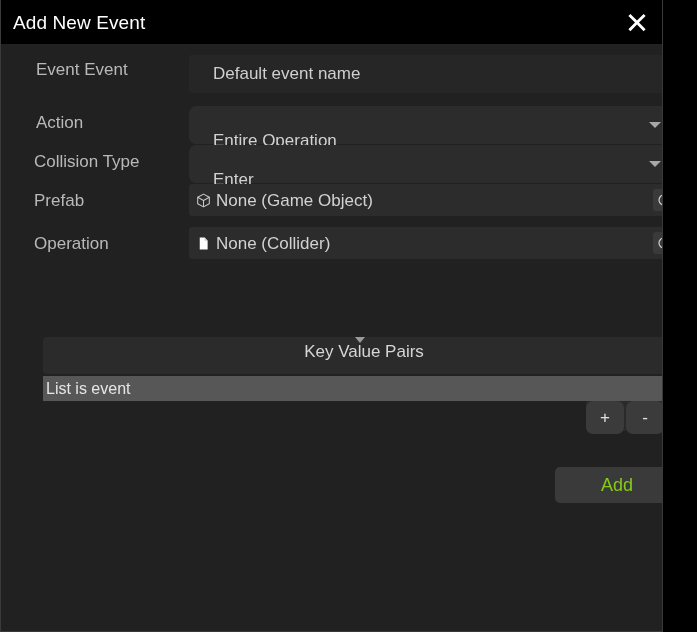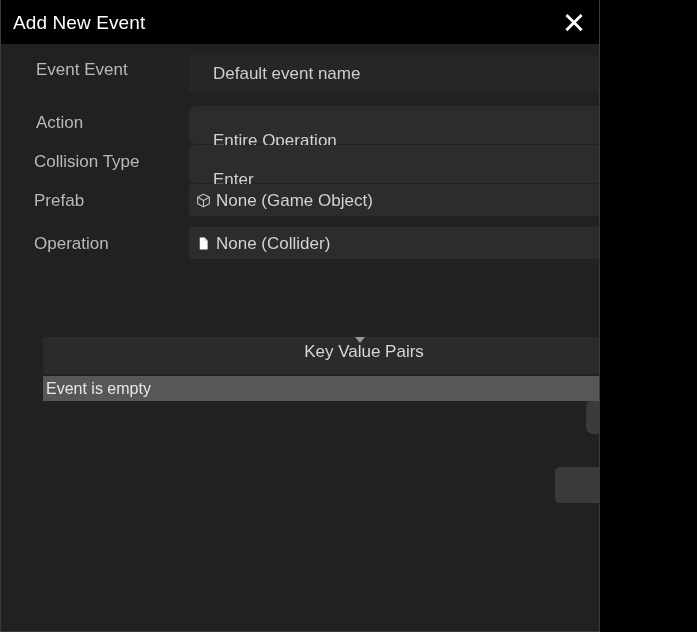--- a/index.html
+++ b/index.html
@@ -8,21 +8,21 @@
   html, body {
     width: 697px;
     height: 632px;
     background: #000;
     font-family: "Liberation Sans", "DejaVu Sans", sans-serif;
     overflow: hidden;
   }
 
   #dialog {
     position: relative;
-    width: 600px;
+    width: 663px;
     height: 632px;
     background: #212121;
     border: 1px solid #3a3a3a;
     border-top: none;
     overflow: hidden;
   }
 
   
   .titlebar {
     position: relative;
@@ -233,21 +233,21 @@
   
   .add-btn {
     position: absolute;
     left: 554px;
     top: 423px;
     width: 124px;
     height: 36px;
     background: #3a3a3a;
     border: none;
     border-radius: 5px;
-    color: #a3a3a3;
+    color: #84cc16;
     font-family: inherit;
     font-size: 18px;
     line-height: 1;
     cursor: pointer;
     display: flex;
     align-items: center;
     justify-content: center;
   }
 </style>
 </head>
@@ -331,21 +331,21 @@
     </div>
 
     <div class="list-panel">
 
       <div class="foldout-header">
         <span class="foldout-caret"></span>
         <span class="foldout-title">Key Value Pairs</span>
       </div>
 
       <div class="empty-row">
-        <span class="empty-row-text">Event is empty</span>
+        <span class="empty-row-text">List is event</span>
       </div>
 
       <div class="list-toolbar">
         <div class="list-toolbar-bg"></div>
         <div class="pm-group">
           <button class="pm-btn">+</button>
           <button class="pm-btn">-</button>
         </div>
       </div>
     </div>

